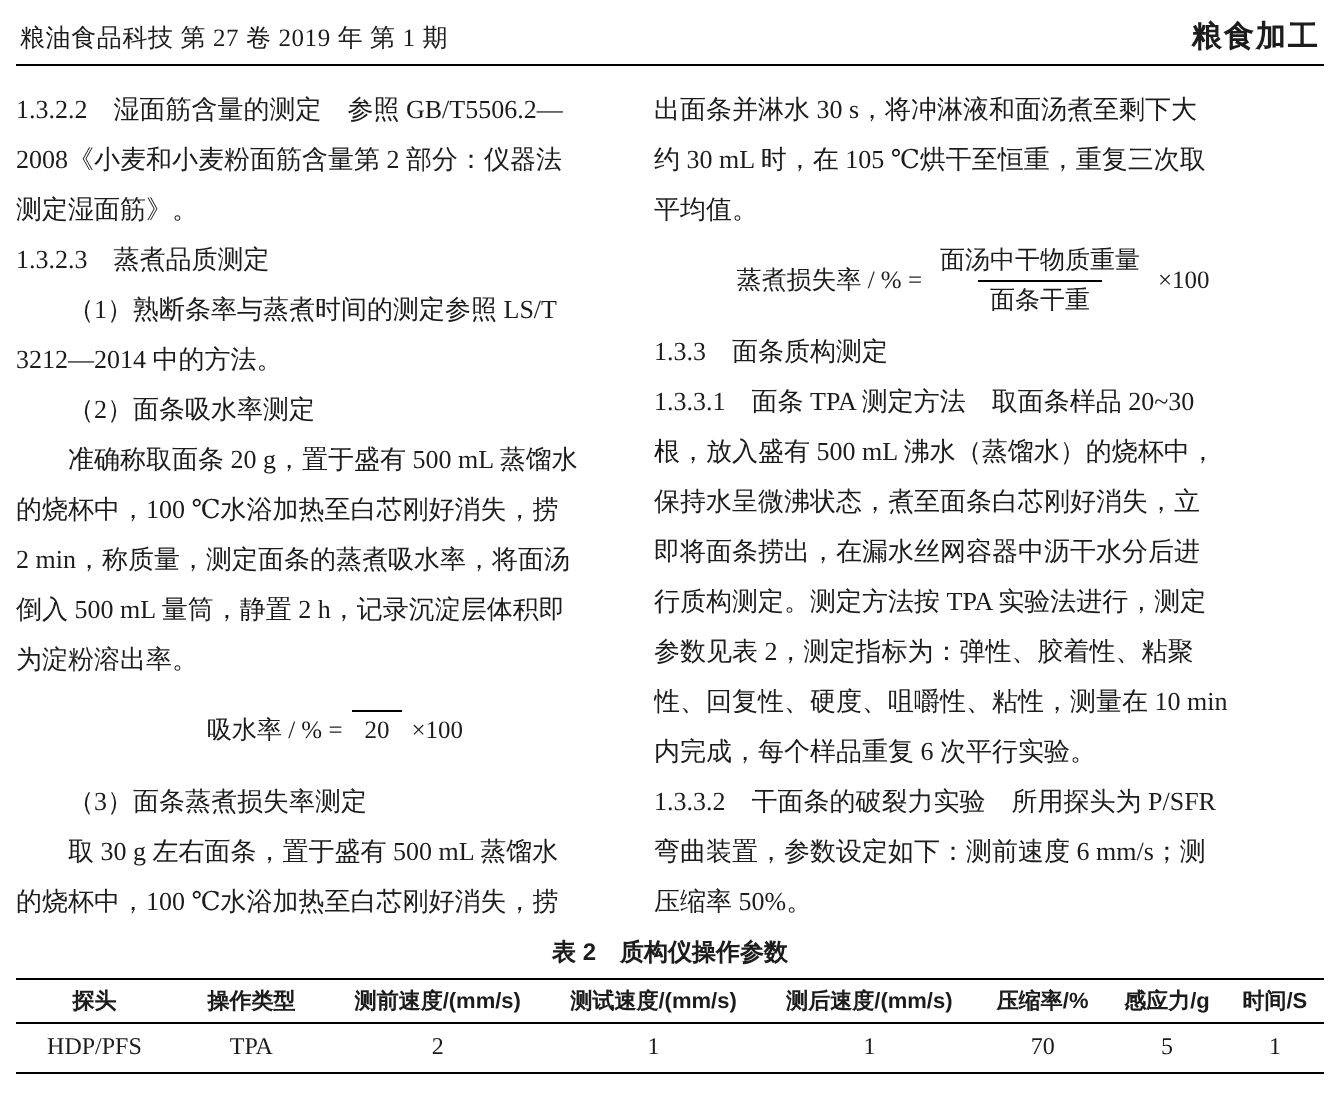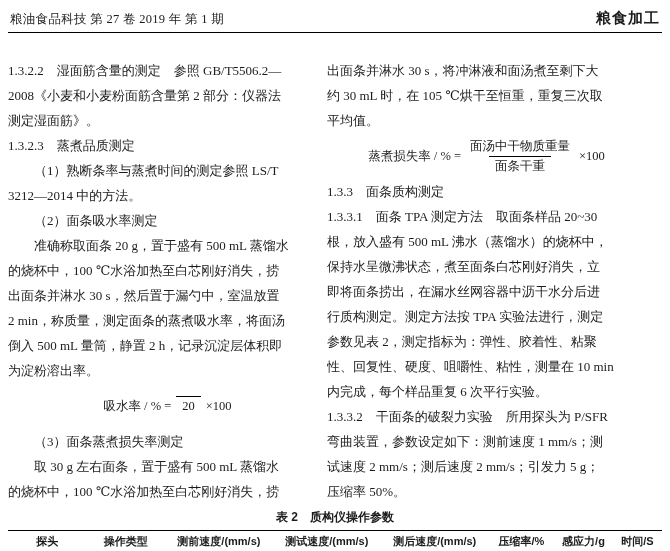--- a/index.html
+++ b/index.html
@@ -26,21 +26,21 @@
     font-family: "Liberation Sans", "DejaVu Sans", sans-serif;
     font-weight: bold;
     font-size: 15px;
     letter-spacing: 1px;
   }
 
   
   .columns {
     display: flex;
     gap: 0;
-    margin-top: 25px;
+    margin-top: 9px;
   }
   .col { width: 319px; }
   .line {
     font-size: 13px;
     line-height: 25px;
     height: 25px;
     white-space: pre;
     overflow: hidden;
   }
 
@@ -115,21 +115,20 @@
     <div class="col">
       <div class="line">1.3.2.2　湿面筋含量的测定　参照 GB/T5506.2—</div>
       <div class="line">2008《小麦和小麦粉面筋含量第 2 部分：仪器法</div>
       <div class="line">测定湿面筋》。</div>
       <div class="line">1.3.2.3　蒸煮品质测定</div>
       <div class="line">　　（1）熟断条率与蒸煮时间的测定参照 LS/T</div>
       <div class="line">3212—2014 中的方法。</div>
       <div class="line">　　（2）面条吸水率测定</div>
       <div class="line">　　准确称取面条 20 g，置于盛有 500 mL 蒸馏水</div>
       <div class="line">的烧杯中，100 ℃水浴加热至白芯刚好消失，捞</div>
-      <div class="line">出面条并淋水 30 s，然后置于漏勺中，室温放置</div>
       <div class="line">2 min，称质量，测定面条的蒸煮吸水率，将面汤</div>
       <div class="line">倒入 500 mL 量筒，静置 2 h，记录沉淀层体积即</div>
       <div class="line">为淀粉溶出率。</div>
 
       <div class="formula">
         <span>吸水率 / % =</span>
         <span class="frac">
           <span class="den">20</span>
         </span>
         <span>×100</span>
@@ -157,22 +156,21 @@
       <div class="line">1.3.3　面条质构测定</div>
       <div class="line">1.3.3.1　面条 TPA 测定方法　取面条样品 20~30</div>
       <div class="line">根，放入盛有 500 mL 沸水（蒸馏水）的烧杯中，</div>
       <div class="line">保持水呈微沸状态，煮至面条白芯刚好消失，立</div>
       <div class="line">即将面条捞出，在漏水丝网容器中沥干水分后进</div>
       <div class="line">行质构测定。测定方法按 TPA 实验法进行，测定</div>
       <div class="line">参数见表 2，测定指标为：弹性、胶着性、粘聚</div>
       <div class="line">性、回复性、硬度、咀嚼性、粘性，测量在 10 min</div>
       <div class="line">内完成，每个样品重复 6 次平行实验。</div>
       <div class="line">1.3.3.2　干面条的破裂力实验　所用探头为 P/SFR</div>
-      <div class="line">弯曲装置，参数设定如下：测前速度 1 mm/s；测</div>
-      <div class="line">试速度 2 mm/s；测后速度 2 mm/s；引发力 5 g；</div>
+      <div class="line">弯曲装置，参数设定如下：测前速度 6 mm/s；测</div>
       <div class="line">压缩率 50%。</div>
     </div>
 
   </div>
 
   <div class="table-block">
     <div class="table-caption">表 2　质构仪操作参数</div>
     <table class="params">
       <colgroup>
         <col class="c1">

